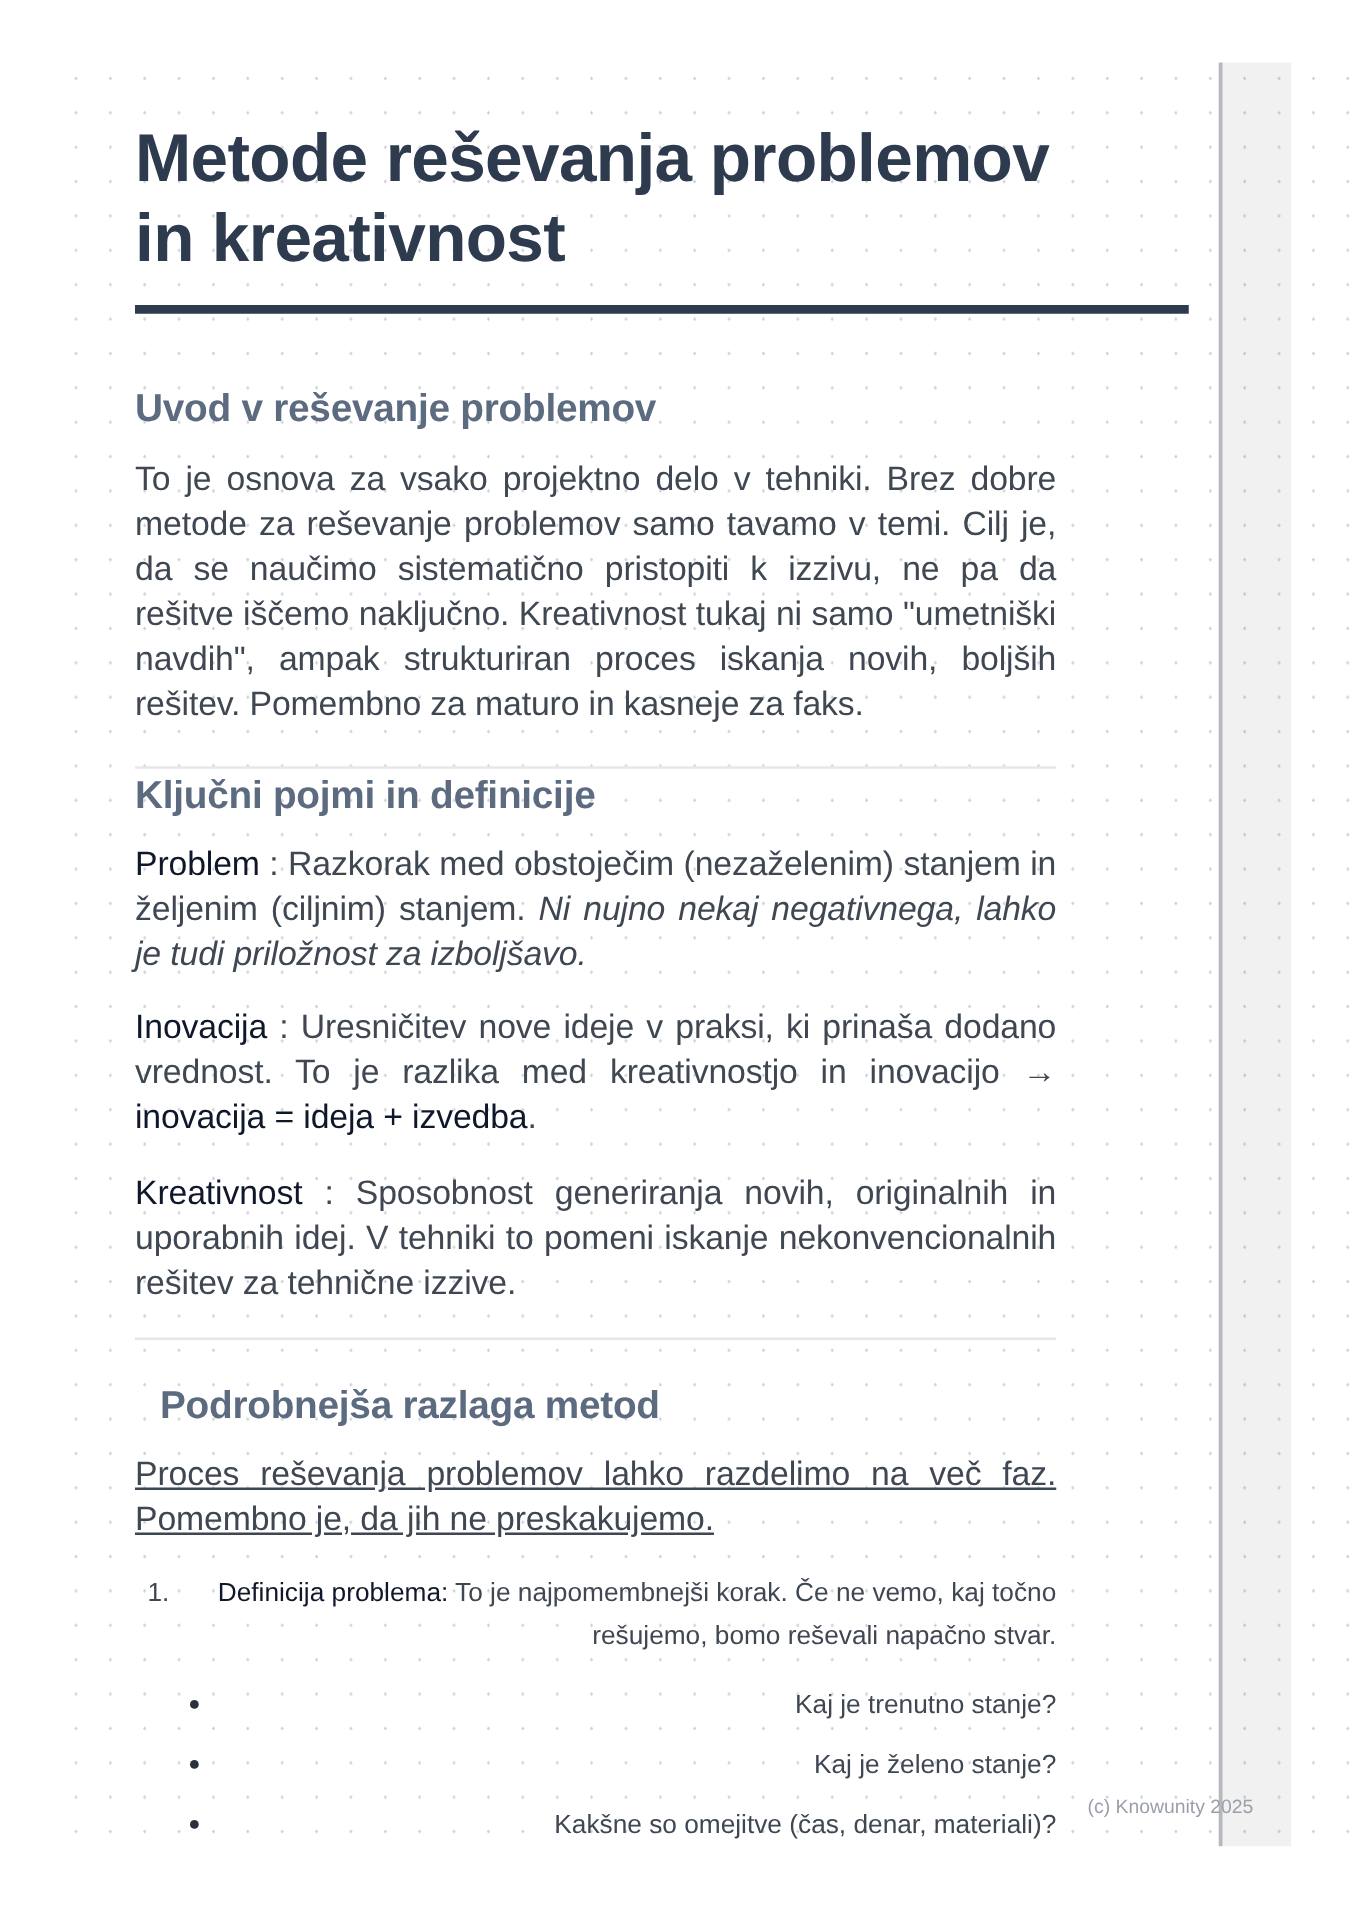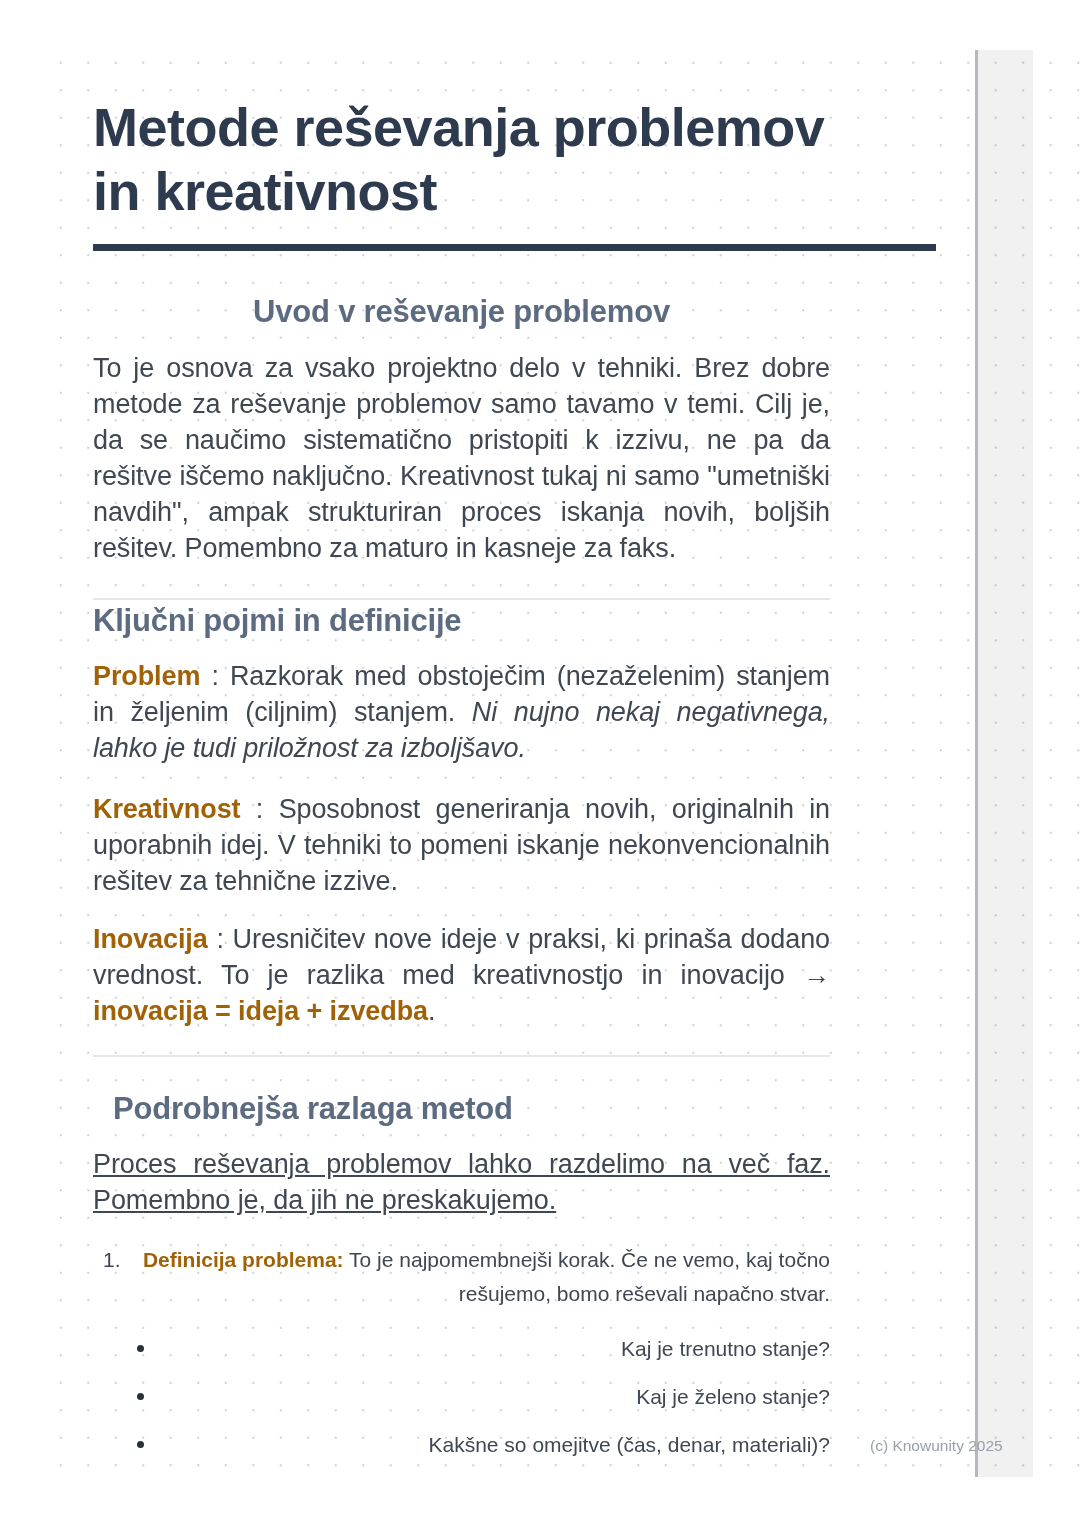--- a/index.html
+++ b/index.html
@@ -21,42 +21,42 @@
   }
   
   .side-strip {
     position:absolute;
     left:975px; top:50px; width:58px; bottom:51px;
     background:rgba(88,98,110,0.085);
     border-left:3px solid #b5b8bc;
   }
   .content {
     position:absolute;
-    left:93px; top:95px; width:737px;
+    left:108px; top:95px; width:737px;
   }
   h1 {
     font-size:54px; line-height:64px; font-weight:700;
     color:#2e3a4e; letter-spacing:-0.5px; width:843px;
   }
   .title-rule {
     width:843px; height:7px; background:#2e3a4e; margin-top:21px;
   }
   h2 {
     font-size:31px; line-height:42px; font-weight:600;
     color:#5d6b80; letter-spacing:-0.2px;
   }
-  .h2-uvod    { margin-top:40px;text-align:center; }
+  .h2-uvod    { margin-top:55px; }
   .h2-pojmi   { }
   .h2-razlaga { margin-top:31px;margin-left:20px; }
   p.body {
     font-size:27px; line-height:36px; text-align:justify;
     color:#3f4752; letter-spacing:-0.1px;
   }
   .p-intro { margin-top:17px; }
-  b, .term { font-weight:700; color:#a16207; }
+  b, .term { font-weight:400; color:#0f172a; }
   .def { margin-top:0; }
   .def-0 { margin-top:16px; }
   .def-1 { margin-top:25px; }
   .def-2 { margin-top:22px; }
   .def-3 { margin-top:18px; }
   .italic { font-style:italic; }
   .divider {
     width:737px; height:2px; background:#e5e7ea;
   }
   .divider-1 { margin-top:32px; }
@@ -99,23 +99,23 @@
   <h2 class="h2-uvod">Uvod v reševanje problemov</h2>
 
   <p class="body p-intro">To je osnova za vsako projektno delo v tehniki. Brez dobre metode za reševanje problemov samo tavamo v temi. Cilj je, da se naučimo sistematično pristopiti k izzivu, ne pa da rešitve iščemo naključno. Kreativnost tukaj ni samo "umetniški navdih", ampak strukturiran proces iskanja novih, boljših rešitev. Pomembno za maturo in kasneje za faks.</p>
 
   <div class="divider divider-1"></div>
 
   <h2 class="h2-pojmi">Ključni pojmi in definicije</h2>
 
   <p class="body def def-0"><span class="term">Problem</span><span> : </span><span>Razkorak med obstoječim (nezaželenim) stanjem in željenim (ciljnim) stanjem. </span><span class="italic">Ni nujno nekaj negativnega, lahko je tudi priložnost za izboljšavo.</span></p>
 
+  <p class="body def def-2"><span class="term">Inovacija</span><span> : </span><span>Uresničitev nove ideje v praksi, ki prinaša dodano vrednost. To je razlika med kreativnostjo in inovacijo → </span><span class="term">inovacija = ideja + izvedba</span><span>.</span></p>
+
   <p class="body def def-1"><span class="term">Kreativnost</span><span> : </span><span>Sposobnost generiranja novih, originalnih in uporabnih idej. V tehniki to pomeni iskanje nekonvencionalnih rešitev za tehnične izzive.</span></p>
-
-  <p class="body def def-2"><span class="term">Inovacija</span><span> : </span><span>Uresničitev nove ideje v praksi, ki prinaša dodano vrednost. To je razlika med kreativnostjo in inovacijo → </span><span class="term">inovacija = ideja + izvedba</span><span>.</span></p>
 
 
   <div class="divider divider-2"></div>
 
   <h2 class="h2-razlaga">Podrobnejša razlaga metod</h2>
 
   <p class="body p-razlaga">Proces reševanja problemov lahko razdelimo na več faz. Pomembno je, da jih ne preskakujemo.</p>
 
   <div class="numbered-item">
     <span class="num">1.</span>

